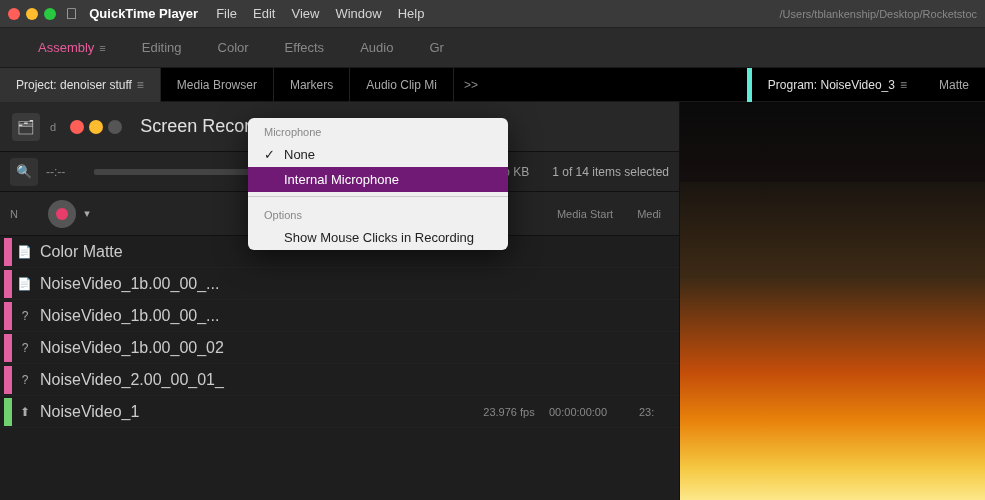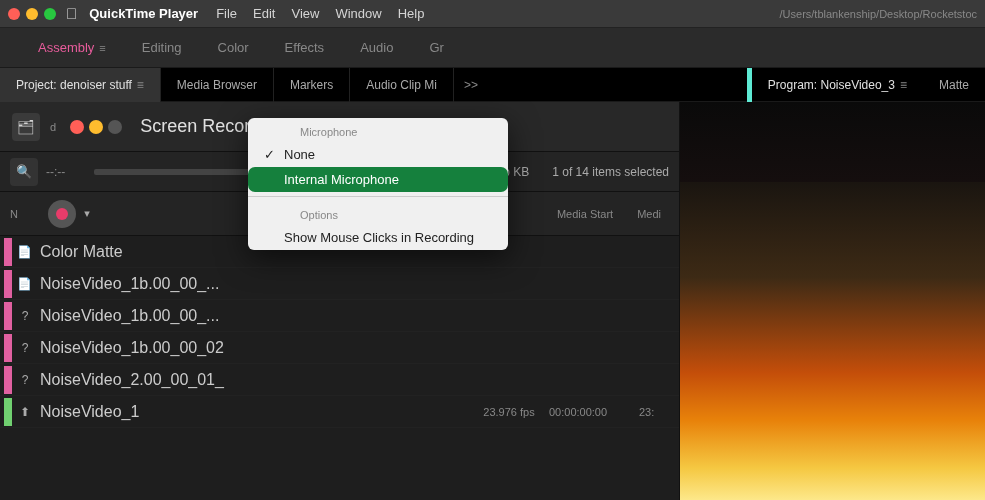--- a/index.html
+++ b/index.html
@@ -377,43 +377,41 @@
       width: 260px;
       z-index: 100;
       overflow: hidden;
       color: #222;
     }
     .dropdown-section-label {
       padding: 8px 16px 4px 16px;
       font-size: 11px;
       color: #888;
       font-weight: 500;
-      margin-left: 36px;
     }
     .dropdown-item {
       padding: 5px 16px;
       font-size: 13px;
       color: #222;
       display: flex;
       align-items: center;
       cursor: pointer;
       gap: 6px;
     }
     .dropdown-item.selected {
       
     }
     .dropdown-item .check {
       width: 14px;
       font-size: 13px;
       color: #222;
     }
     .dropdown-item.highlighted {
-      background: #15803d;
+      background: #701a75;
       color: #fff;
-      border-radius: 7px;
     }
     .dropdown-divider {
       height: 1px;
       background: #ccc;
       margin: 4px 0;
     }
   </style>
 </head>
 <body>
 

